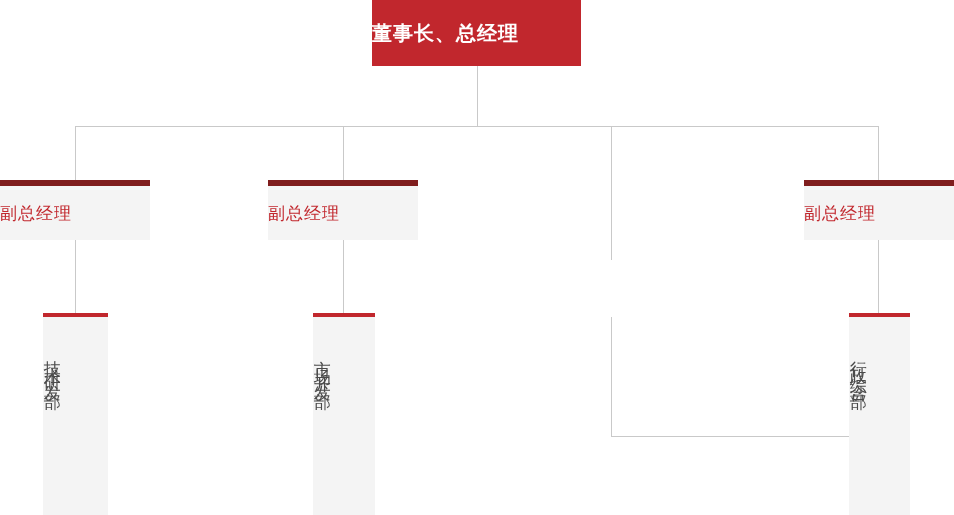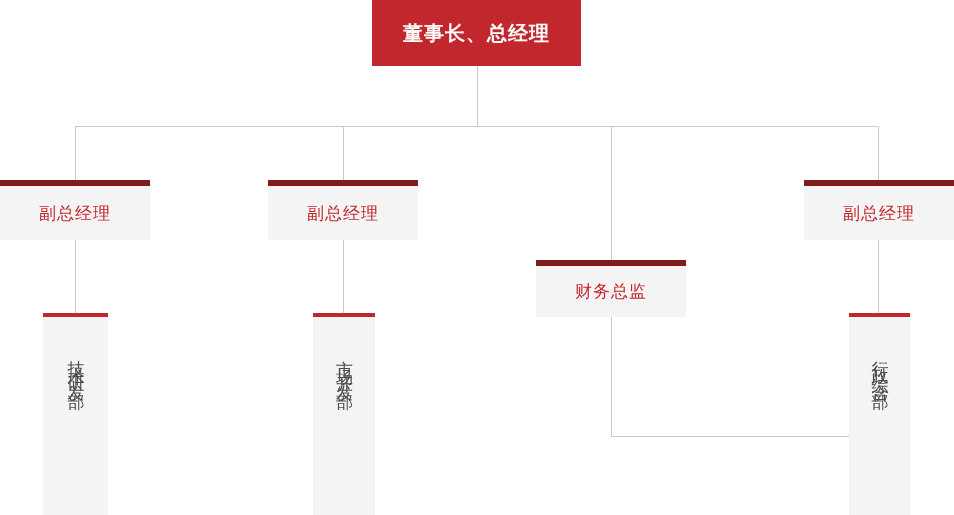--- a/index.html
+++ b/index.html
@@ -19,21 +19,21 @@
   .line{position:absolute;background:#c9c9c9;}
   .vline{width:1px;}
   .hline{height:1px;}
 
   
   .node{
     position:absolute;
     box-sizing:border-box;
     display:flex;
     align-items:center;
-    justify-content:center;
+    justify-content:flex-start;
     text-align:center;
   }
 
   .node-root{
     background:#C1272D;
     color:#ffffff;
     font-size:20px;
     font-weight:bold;
     letter-spacing:1px;
   }
@@ -80,23 +80,20 @@
   <div class="line vline" style="left:878px;top:126px;height:54px;"></div>
 
   <div class="node node-mid" style="left:0px;top:180px;width:150px;height:60px;">
     <span>副总经理</span>
   </div>
 
   <div class="node node-mid" style="left:268px;top:180px;width:150px;height:60px;">
     <span>副总经理</span>
   </div>
 
-  <div class="node node-mid" style="left:536px;top:260px;width:150px;height:57px;">
-    <span>财务总监</span>
-  </div>
 
   <div class="node node-mid" style="left:804px;top:180px;width:150px;height:60px;">
     <span>副总经理</span>
   </div>
 
   <div class="line vline" style="left:75px;top:240px;height:73px;"></div>
   <div class="line vline" style="left:343px;top:240px;height:73px;"></div>
   <div class="line vline" style="left:878px;top:240px;height:73px;"></div>
 
   <div class="line vline" style="left:611px;top:317px;height:119px;"></div>

